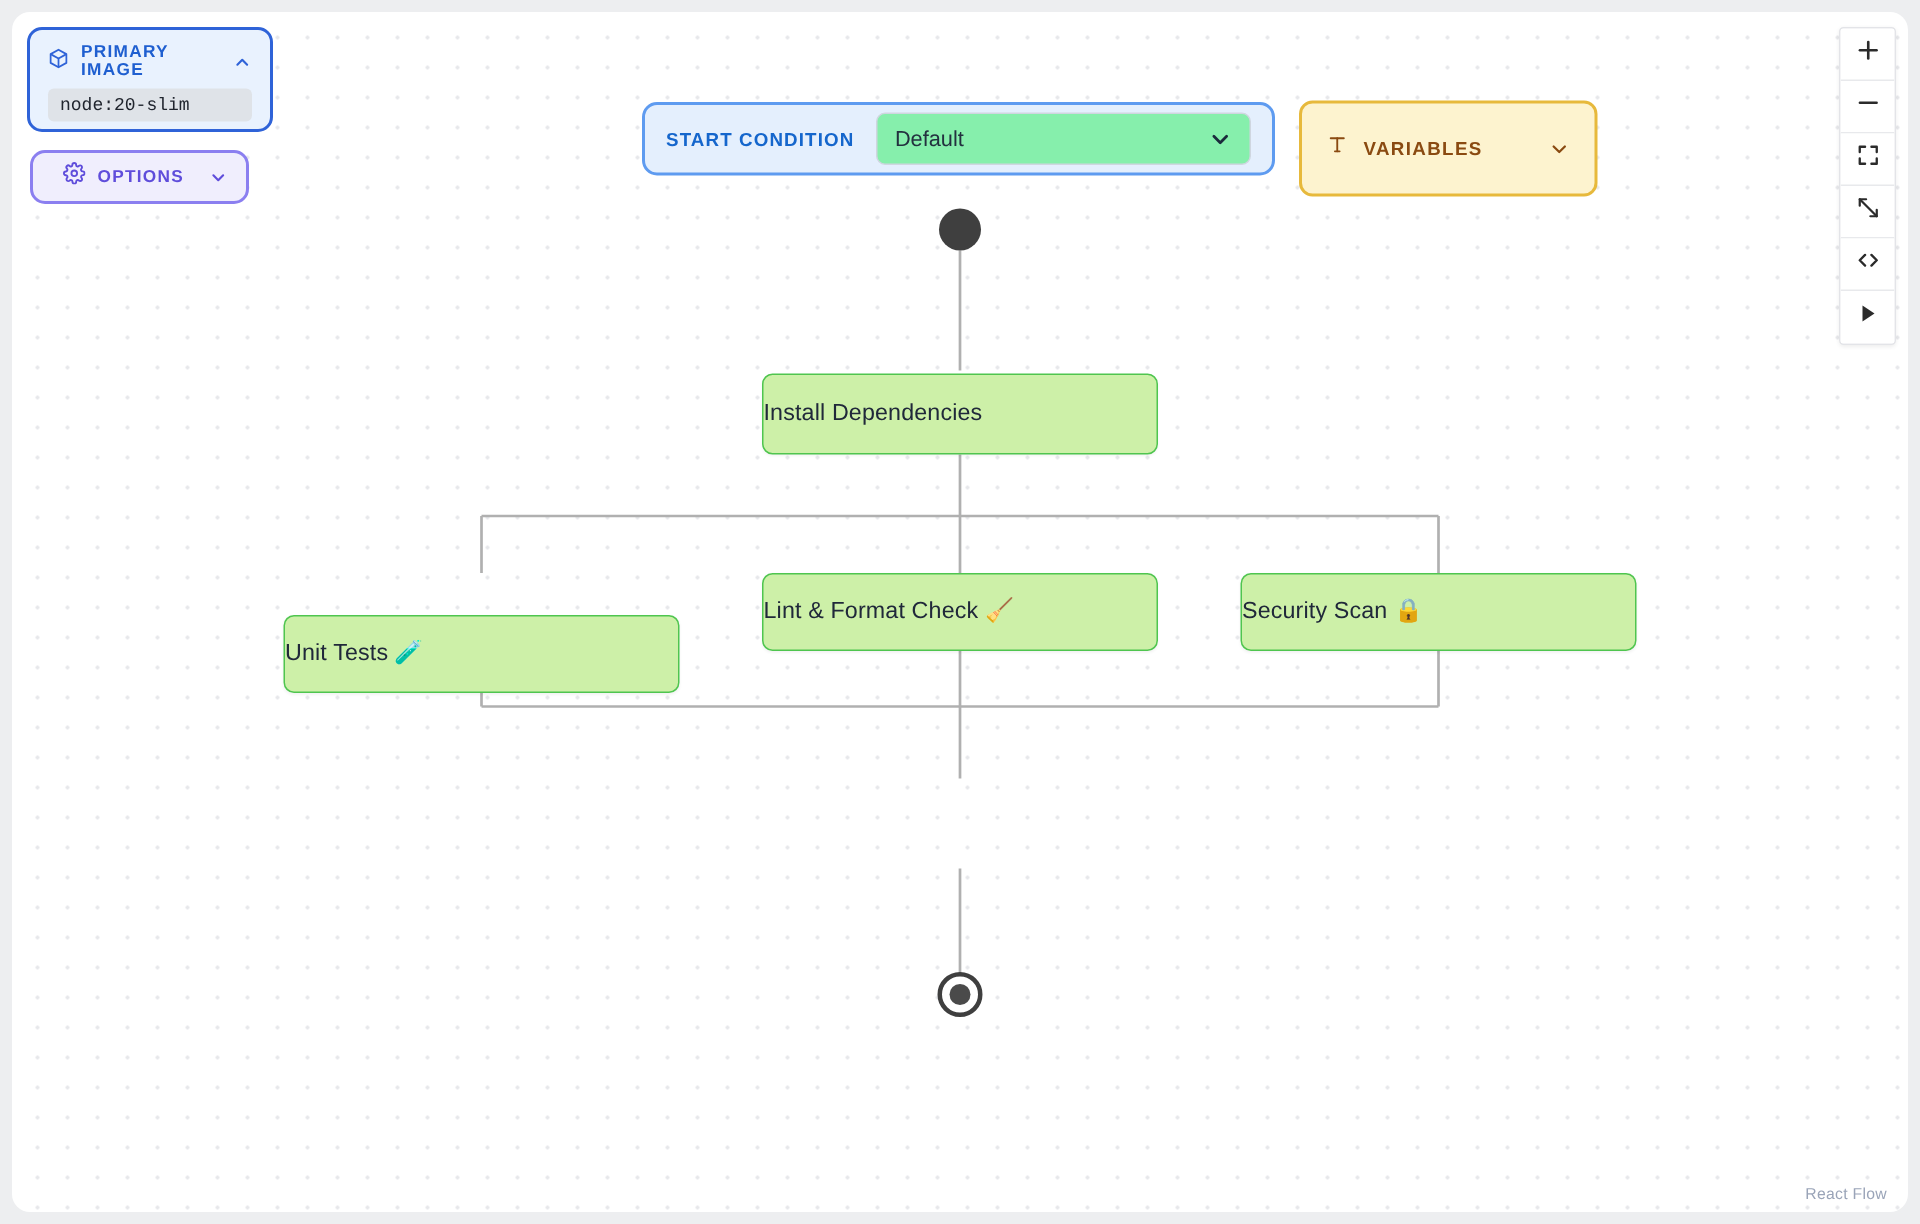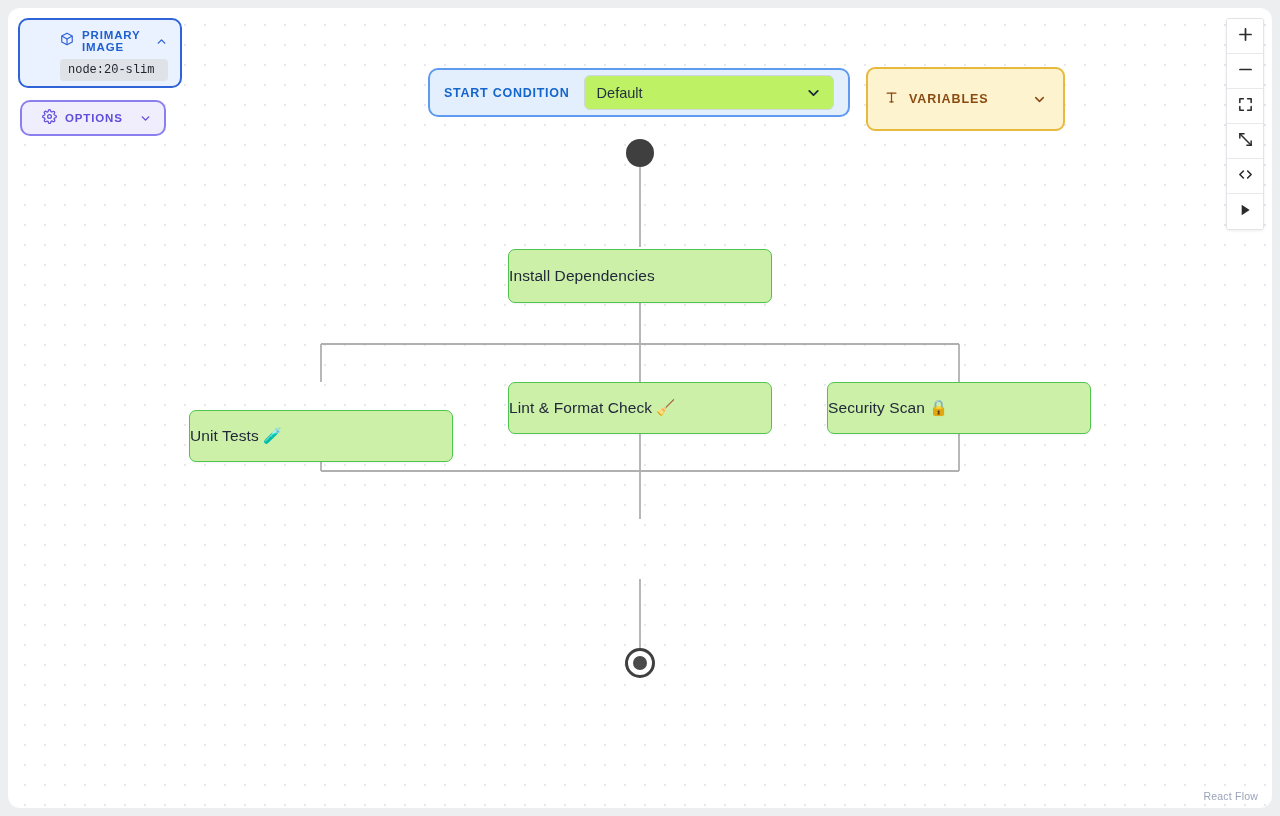--- a/index.html
+++ b/index.html
@@ -101,21 +101,20 @@
     letter-spacing: .85px;
   }
   .panel-head .chev { margin-left: auto; display:flex; }
 
   #primary-image-panel {
     left: 18px; top: 18px;
     width: 164px; height: 70px;
     background: #e9f2fe;
     border-color: #2f63d8;
     padding-top: 6px;
-    padding-left: 28px;
   }
   #primary-image-panel .lbl { color: #1f5fd0; }
   #primary-image-value {
     margin: 3px 12px 0 12px;
     height: 22px;
     background: #dfe3e8;
     border-radius: 4px;
     display: flex; align-items: center;
     padding: 0 8px;
     font-family: "Liberation Mono", "DejaVu Sans Mono", monospace;
@@ -147,21 +146,21 @@
   }
   #start-condition-label {
     font-size: 12.5px; font-weight: bold;
     letter-spacing: .75px;
     color: #1566cc;
     white-space: nowrap;
   }
   #start-condition-select {
     flex: 1;
     height: 35px;
-    background: #bef264;
+    background: #86efac;
     border: 1px solid #cfd6e0;
     border-radius: 6px;
     display: flex; align-items: center;
     padding: 0 12px;
     font-size: 14.5px;
     color: #23313f;
     position: relative;
   }
   #start-condition-select .chev { position: absolute; right: 11px; top: 50%; transform: translateY(-50%); display:flex; }
 

